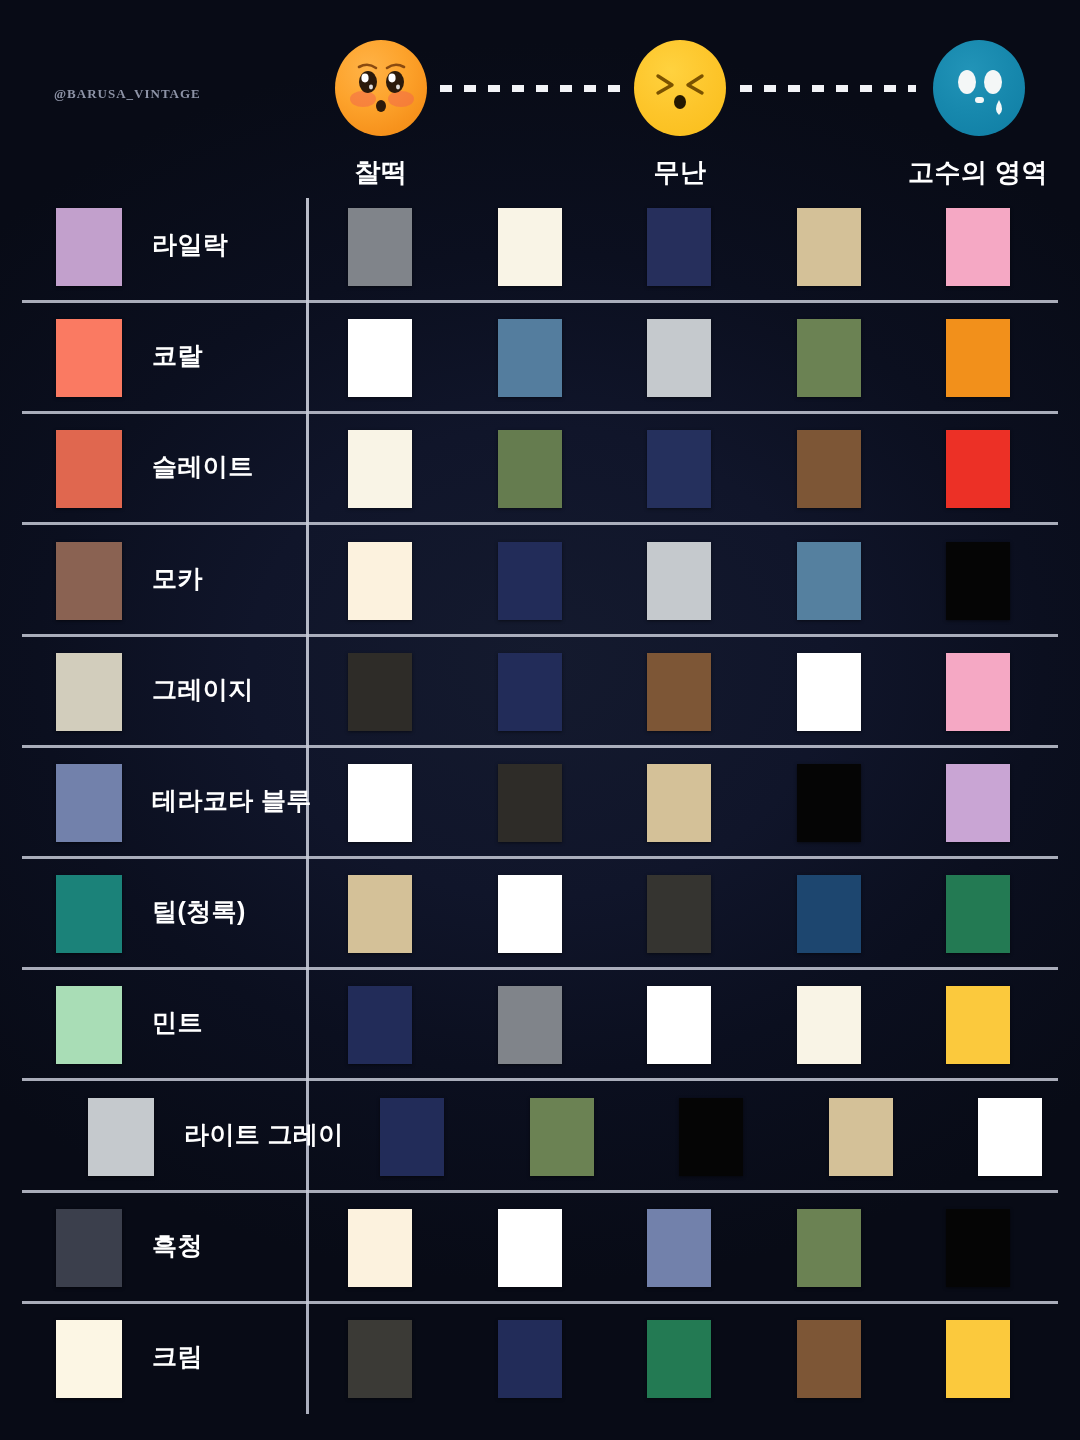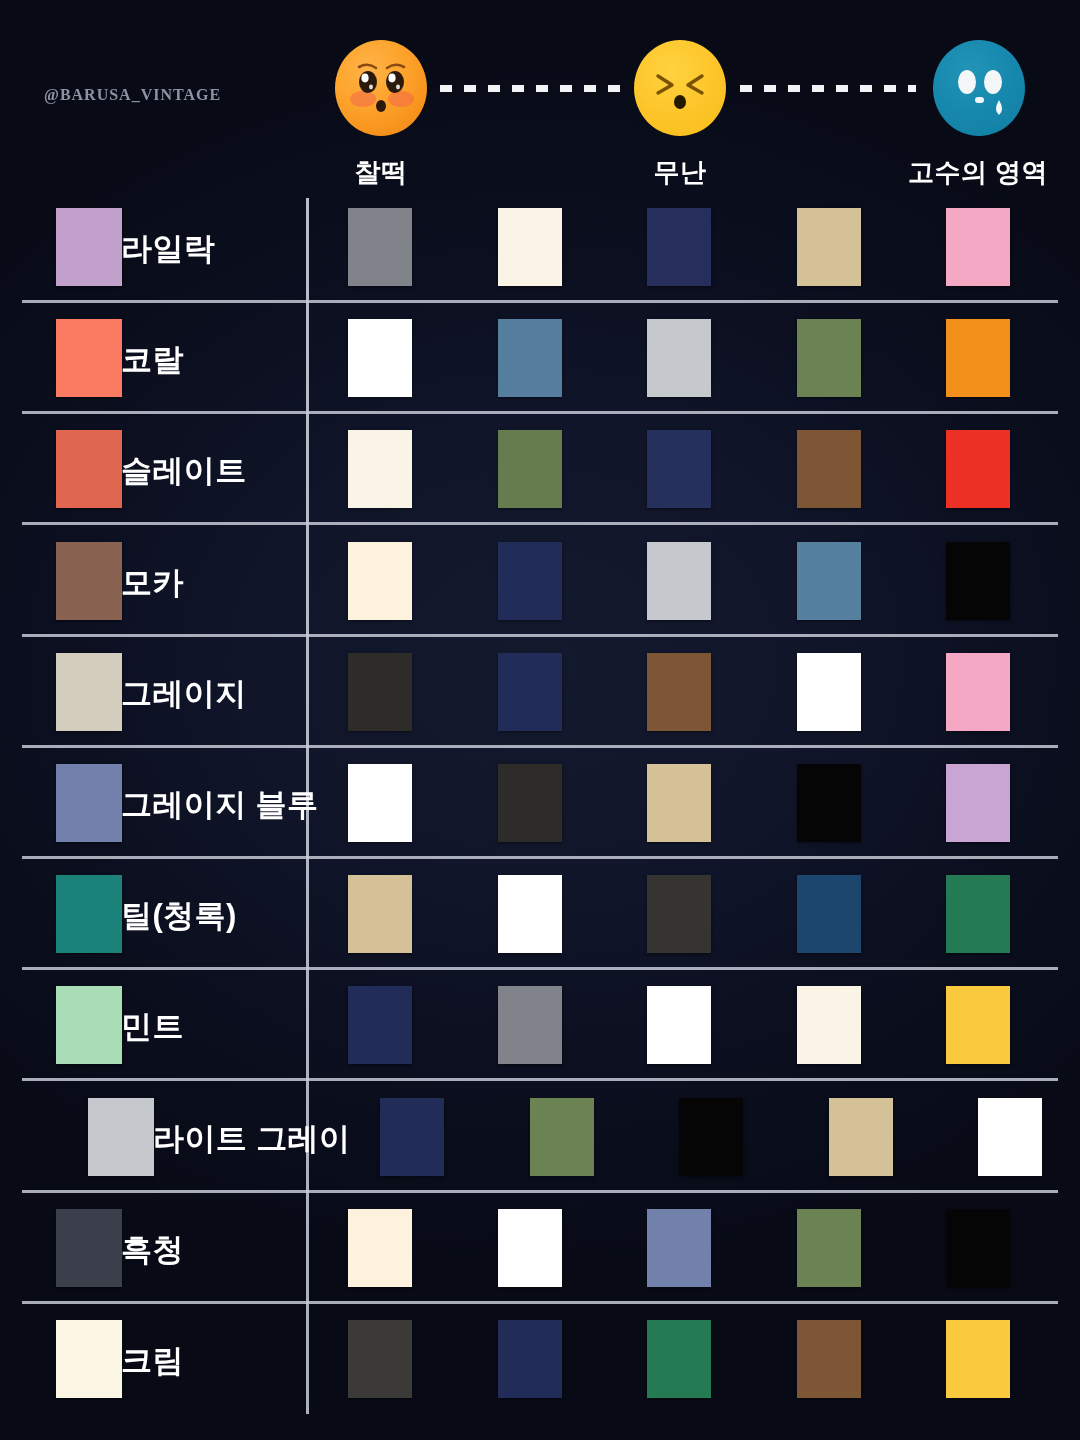--- a/index.html
+++ b/index.html
@@ -15,22 +15,22 @@
     position:relative;
     width:1080px; height:1440px;
     background:
       radial-gradient(ellipse 760px 620px at 50% 46%, #141a2e 0%, #10152a 38%, #0b0f1f 66%, #080b16 100%),
       #070a12;
   }
 
   
   .watermark {
     position:absolute;
-    left:44px; top:86px;
-    font-size:16px;
+    left:54px; top:86px;
+    font-size:13px;
     letter-spacing:1.0px;
     font-weight:700;
     color:#8d93a6;
     font-family:"Liberation Serif", serif;
     white-space:nowrap;
   }
 
   
   .scale { position:absolute; left:0; top:0; width:1080px; height:196px; }
 
@@ -95,22 +95,22 @@
   .row { position:absolute; left:0; width:1080px; height:110px; }
 
   .base-chip {
     position:absolute;
     left:56px; top:8px;
     width:66px; height:78px;
     box-shadow:0 1px 3px rgba(0,0,0,.55);
   }
   .row-label {
     position:absolute;
-    left:121px; top:28px;
-    font-size:31px;
+    left:152px; top:28px;
+    font-size:25px;
     font-weight:700;
     color:#ffffff;
     letter-spacing:0.4px;
     white-space:nowrap;
   }
 
   .chip {
     position:absolute;
     top:8px;
     width:64px; height:78px;
@@ -209,21 +209,21 @@
         <div class="base-chip" style="background: rgb(210, 205, 188);"></div>
         <div class="row-label">그레이지</div>
         <div class="chip" style="left: 348px; background: rgb(46, 44, 40);"></div>
         <div class="chip" style="left: 498px; background: rgb(34, 44, 89);"></div>
         <div class="chip" style="left: 647px; background: rgb(125, 86, 54);"></div>
         <div class="chip" style="left: 797px; background: rgb(255, 255, 255);"></div>
         <div class="chip" style="left: 946px; background: rgb(245, 168, 196);"></div>
       </div>
       <div class="row" style="top: 756px;">
         <div class="base-chip" style="background: rgb(114, 129, 171);"></div>
-        <div class="row-label">그레이지 블루</div>
+        <div class="row-label">테라코타 블루</div>
         <div class="chip" style="left: 348px; background: rgb(255, 255, 255);"></div>
         <div class="chip" style="left: 498px; background: rgb(46, 44, 40);"></div>
         <div class="chip" style="left: 647px; background: rgb(212, 193, 152);"></div>
         <div class="chip" style="left: 797px; background: rgb(5, 5, 5);"></div>
         <div class="chip" style="left: 946px; background: rgb(201, 165, 212);"></div>
       </div>
       <div class="row" style="top: 867.2px;">
         <div class="base-chip" style="background: rgb(27, 130, 121);"></div>
         <div class="row-label">틸(청록)</div>
         <div class="chip" style="left: 348px; background: rgb(212, 193, 152);"></div>

